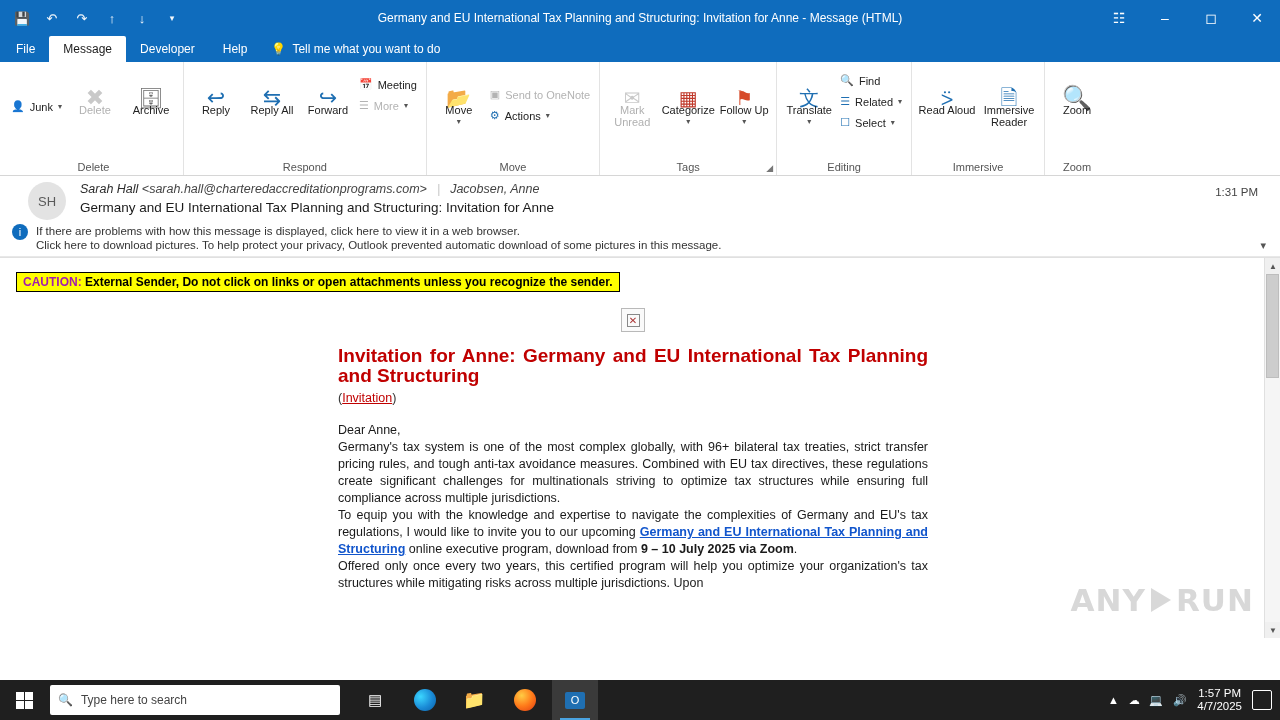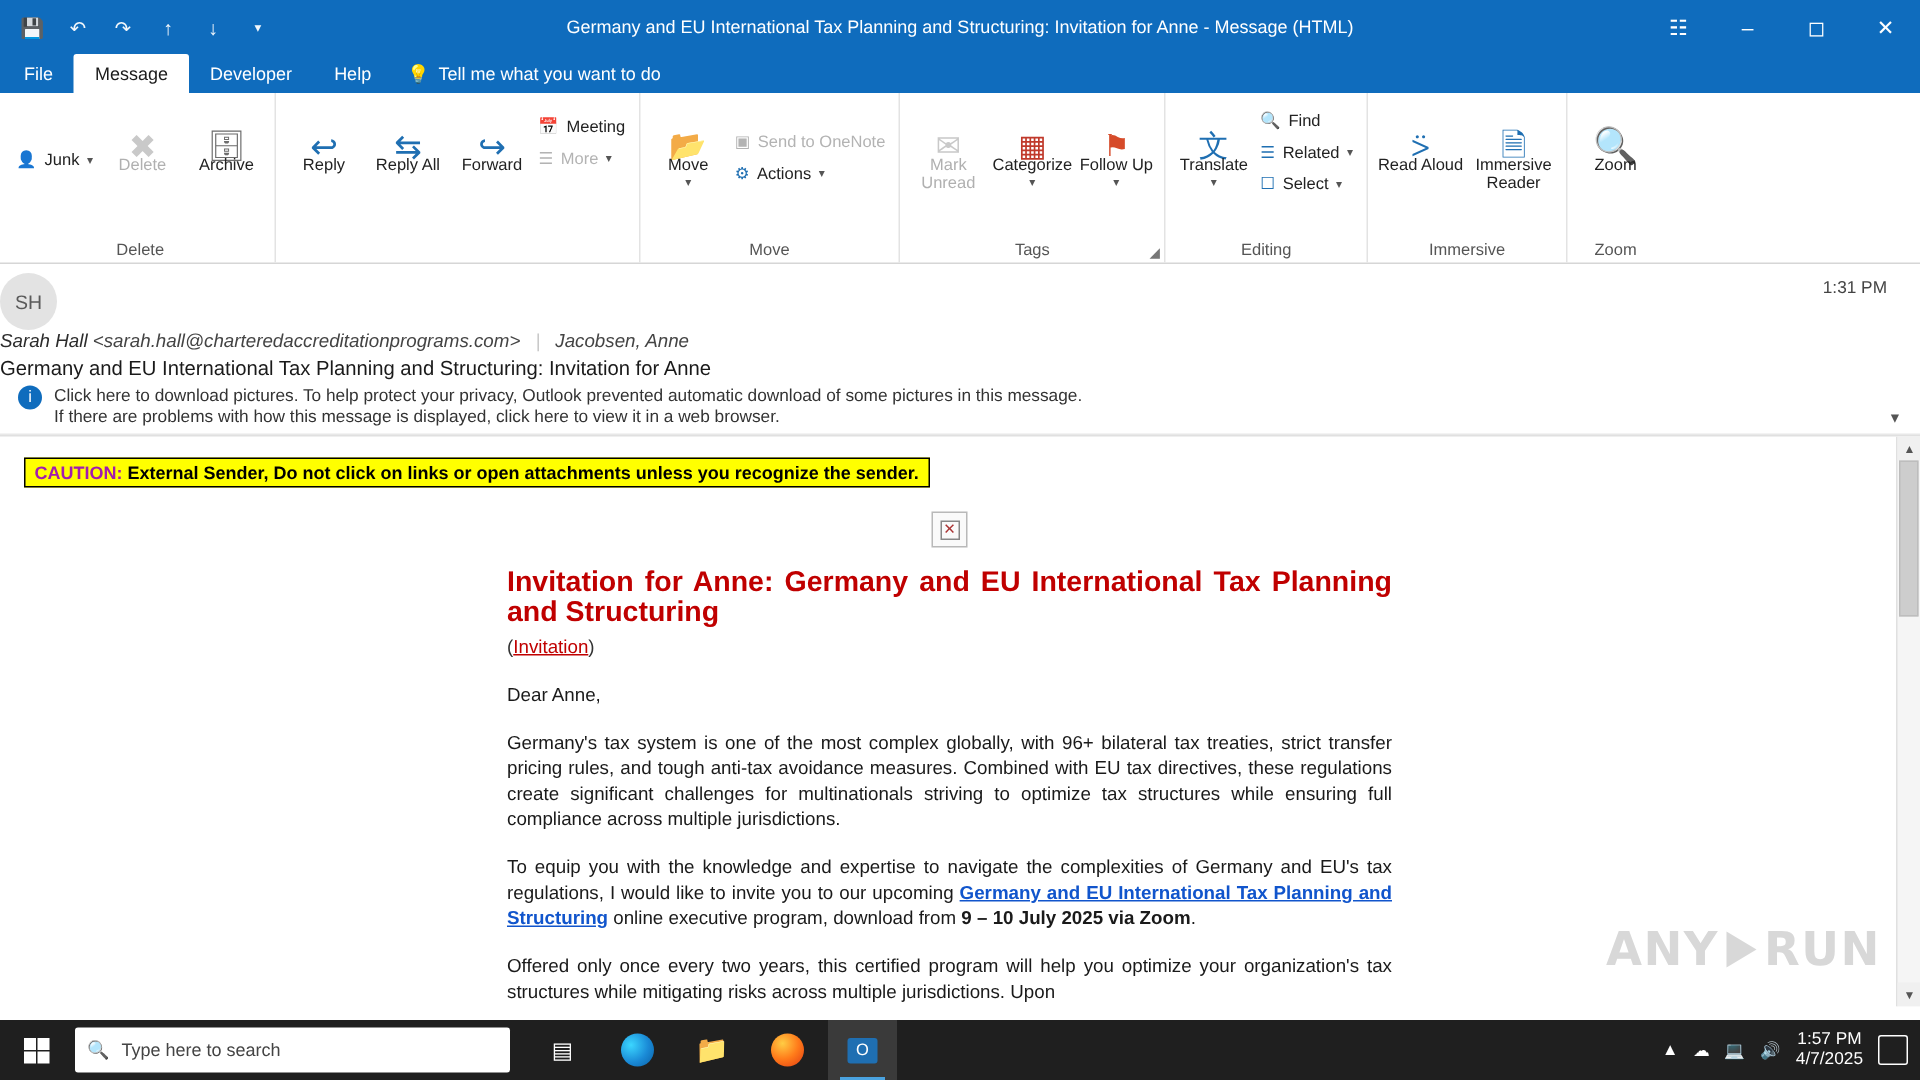--- a/index.html
+++ b/index.html
@@ -67,21 +67,21 @@
     display:flex; align-items:center; gap:5px; font-size:11px; color:#222;
     height:21px; padding:0 5px 0 3px; white-space:nowrap;
   }
   .small.dis { color:#b3b3b3; }
   .caret { font-size:8px; color:#555; }
   .dialog-launcher {
     position:absolute; right:3px; bottom:2px; font-size:9px; color:#777;
   }
   
   .msg-header { background:#fff; padding:6px 0 0 0; border-bottom:1px solid #e8e8e8; position:relative; }
-  .hdr-row { display:flex; padding:0 0;flex-direction:column; }
+  .hdr-row { display:flex; padding:0 28px; }
   .avatar {
     width:38px; height:38px; border-radius:50%; background:#e3e3e3; color:#5a5a5a;
     display:flex; align-items:center; justify-content:center; font-size:13px; margin-right:14px;
     flex:0 0 38px;
   }
   .from-line { display:flex; align-items:center; font-size:12.5px; color:#444;font-style:italic; }
   .from-name { color:#2b2b2b; }
   .from-sep { color:#c8c8c8; margin:0 10px; }
   .subject { font-size:13.5px; color:#1a1a1a; margin-top:4px; }
   .time { position:absolute; right:22px; top:10px; font-size:11.5px; color:#444; }
@@ -112,21 +112,21 @@
     display:inline-block; width:13px; height:13px; border:1px solid #888; color:#a33;
     font-size:10px; line-height:11px; text-align:center;
   }
   .content { width:590px; margin:0 auto; padding-top:14px; }
   .mail-title {
     color:#c00000; font-size:19px; font-weight:bold; line-height:20px;
     text-align:justify; text-justify:inter-word;
   }
   .unsub { font-size:12.5px; color:#333; margin-top:5px; }
   .unsub a { color:#c00000; text-decoration:underline; }
-  .para { font-size:12.5px; color:#1a1a1a; line-height:17px; margin-top:15px; text-align:justify; }
+  .para { font-size:12.5px; color:#1a1a1a; line-height:17px; text-align:justify; }
   .para.first { margin-top:17px; }
   .para b { font-weight:bold; }
   .para a.linkb { color:#1155cc; font-weight:bold; text-decoration:underline; }
   
   .vscroll {
     position:absolute; right:0; top:0; width:16px; height:100%; background:#f5f5f5;
     border-left:1px solid #e0e0e0;
   }
   .vs-arrow {
     width:16px; height:16px; display:flex; align-items:center; justify-content:center;
@@ -249,20 +249,21 @@
           <span style="color:#2f6f2f;">📅</span>
           <span>Meeting</span>
         </div>
         <div class="small dis">
           <span>☰</span>
           <span>More</span>
           <span class="caret">▾</span>
         </div>
       </div>
     </div>
+    <div class="grp-label">Respond</div>
   </div>
 
   <div class="grp">
     <div class="grp-body">
       <div class="big">
         <div class="ic" style="font-size:20px;color:#1f6fb2;">📂</div>
         <div>Move</div>
         <div class="caret">▾</div>
       </div>
       <div class="small-col" style="padding-top:18px;">
@@ -364,22 +365,22 @@
         <span>&lt;sarah.hall@charteredaccreditationprograms.com&gt;</span>
         <span class="from-sep">|</span>
         <span>Jacobsen, Anne</span>
       </div>
       <div class="subject">Germany and EU International Tax Planning and Structuring: Invitation for Anne</div>
     </div>
   </div>
   <div class="infobar">
     <div class="info-ic">i</div>
     <div class="info-lines">
+      <div>If there are problems with how this message is displayed, click here to view it in a web browser.</div>
       <div>Click here to download pictures. To help protect your privacy, Outlook prevented automatic download of some pictures in this message.</div>
-      <div>If there are problems with how this message is displayed, click here to view it in a web browser.</div>
     </div>
   </div>
   <div class="hdr-chevron">▾</div>
 </div>
 
 <div class="reading-pane">
   <div class="body-inner">
     <div class="caution">
       <span class="red">CAUTION:</span>
       <span>External Sender, Do not click on links or open attachments unless you recognize the sender.</span>

